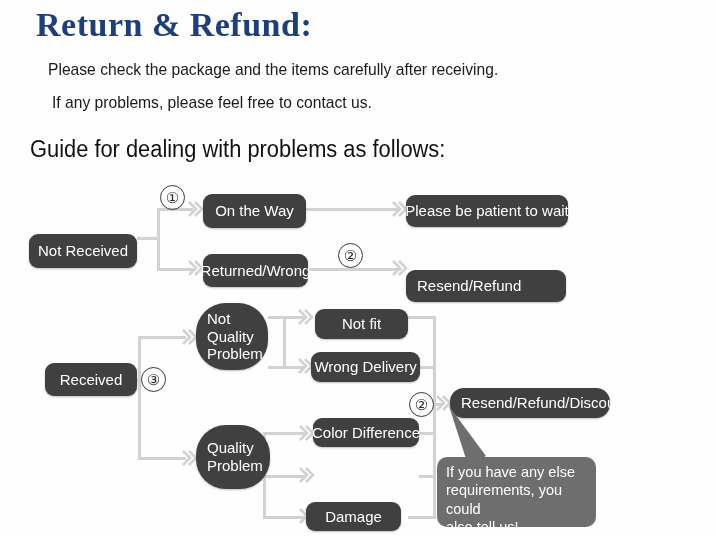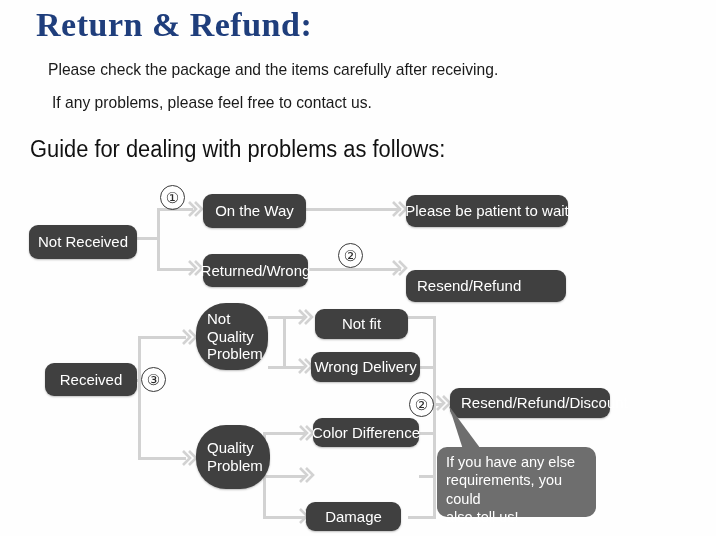--- a/index.html
+++ b/index.html
@@ -108,21 +108,21 @@
     display: flex;
     align-items: center;
     justify-content: center;
     background: transparent;
   }
 
   
   #callout {
     position: absolute;
     left: 437px;
-    top: 447px;
+    top: 457px;
     width: 159px;
     height: 70px;
     background: #6e6e6e;
     border-radius: 10px;
     color: #ffffff;
     font-family: "Liberation Sans", sans-serif;
     font-size: 14.5px;
     line-height: 1.27;
     padding: 6px 9px;
     box-sizing: border-box;
@@ -242,21 +242,21 @@
   <div class="line h" style="left:408px; top:516px; width:28px;"></div>
   <div class="line v" style="left:433px; top:316px; height:202px;"></div>
   <div class="line h" style="left:433px; top:403px; width:10px;"></div>
   <div class="arrow" style="left:436px; top:394px;">
     <svg viewBox="0 0 16 18">
         <path d="M1 2 L8 9 L1 16" fill="none" stroke="currentColor" stroke-width="2.6"></path>
         <path d="M7 2 L14 9 L7 16" fill="none" stroke="currentColor" stroke-width="2.6"></path>
       </svg>
   </div>
 
-  <div class="node" style="left:29px; top:225px; width:108px; height:34px;">Not Received</div>
+  <div class="node" style="left:29px; top:234px; width:108px; height:34px;">Not Received</div>
 
   <div class="node" style="left:203px; top:194px; width:103px; height:34px;">On the Way</div>
 
   <div class="node" style="left:203px; top:254px; width:105px; height:33px;">Returned/Wrong</div>
 
   <div class="node" style="left:406px; top:195px; width:162px; height:32px;">Please be patient to wait</div>
 
   <div class="node left-text" style="left:406px; top:255px; width:160px; height:32px;margin-top:15px;">Resend/Refund</div>
 
   <div class="node" style="left:45px; top:363px; width:92px; height:33px;">Received</div>
@@ -270,21 +270,21 @@
 
   <div class="node" style="left:315px; top:302px; width:93px; height:30px;margin-top:7px;">Not fit</div>
 
   <div class="node" style="left:311px; top:352px; width:109px; height:30px;text-align:center;">Wrong Delivery</div>
 
   <div class="node" style="left:313px; top:418px; width:106px; height:29px;">Color Difference</div>
 
 
   <div class="node" style="left:306px; top:502px; width:95px; height:29px;">Damage</div>
 
-  <div class="node left-text" style="left:450px; top:388px; width:160px; height:30px;">Resend/Refund/Discount</div>
+  <div class="node left-text" style="left:450px; top:388px; width:160px; height:30px;border-radius:14px;">Resend/Refund/Discount</div>
 
   <div class="circnum" style="left:160px; top:185px;">①</div>
   <div class="circnum" style="left:338px; top:243px;">②</div>
   <div class="circnum" style="left:141px; top:367px;">③</div>
   <div class="circnum" style="left:409px; top:392px;">②</div>
 
   <div id="callout-tail">
     <svg viewBox="0 0 62 62" width="62" height="62">
       <path d="M3 2 L40 52 L22 61 Z" fill="#6e6e6e"></path>
     </svg>

